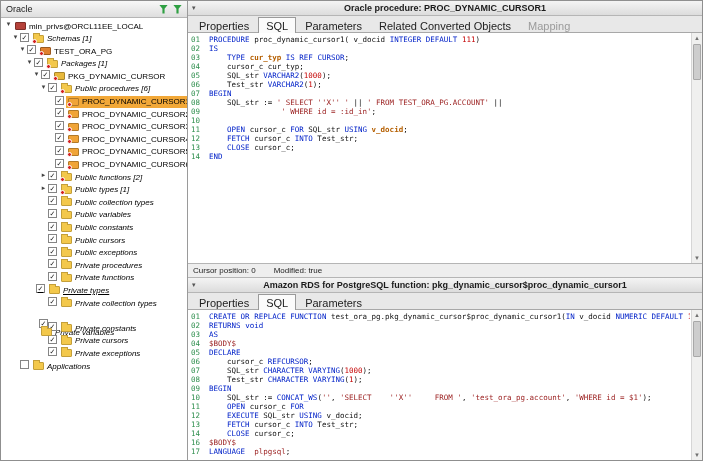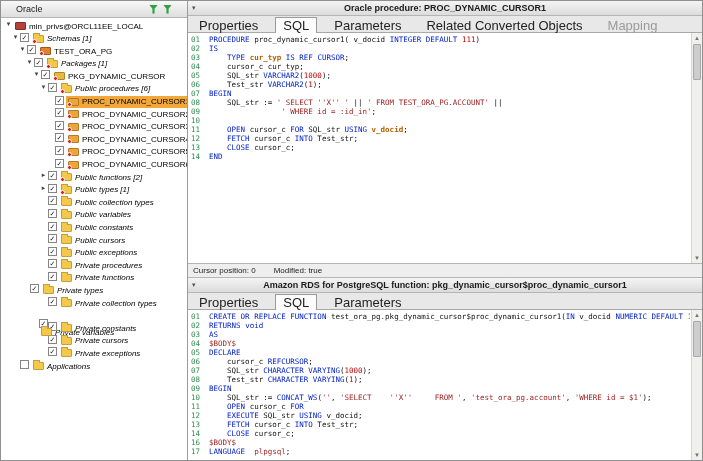--- a/index.html
+++ b/index.html
@@ -2,21 +2,21 @@
 <html style="--keyword: #0021c8; --string: #9c2222; --number: #c40000; --line-number: #2f8f4e; --occurrence: #b55f00; --selected-item-bg: #f2a838; --icon-green: #2fa043;"><head>
 <meta charset="utf-8">
 <style>
   html,body{margin:0;padding:0;}
   body{width:703px;height:461px;overflow:hidden;background:#fff;color:#000;
        font-family:"Liberation Sans",sans-serif;font-size:9px;}
   .app{display:flex;width:703px;height:461px;border:1px solid #8f8f8f;box-sizing:border-box;}
 
   
   .left{flex:0 0 187px;width:187px;display:flex;flex-direction:column;border-right:1px solid #9a9a9a;box-sizing:border-box;background:#fff;}
-  .lp-header{flex:0 0 17px;height:17px;background:linear-gradient(#f8f8f8,#dedede);border-bottom:1px solid #b5b5b5;display:flex;align-items:center;padding:0 15px;box-sizing:border-box;}
+  .lp-header{flex:0 0 17px;height:17px;background:linear-gradient(#f8f8f8,#dedede);border-bottom:1px solid #b5b5b5;display:flex;align-items:center;padding:0 5px;box-sizing:border-box;}
   .lp-title{font-size:9px;color:#222;}
   .lp-icons{margin-left:auto;display:flex;gap:5px;align-items:center;}
   .funnel{width:9px;height:9px;display:inline-block;background:var(--icon-green);
           clip-path:polygon(0 0,100% 0,62% 46%,62% 100%,38% 100%,38% 46%);}
   .tree{flex:1;overflow:hidden;padding-top:2px;font-size:8px;}
   .tree-row{height:12.6px;display:flex;white-space:nowrap;}
   .tw{flex:0 0 9px;width:9px;font-size:7px;color:#444;text-align:center;}
   .cb{flex:0 0 9px;width:9px;height:9px;border:1px solid #858585;background:#fff;box-sizing:border-box;
       font-size:7px;line-height:7px;text-align:center;color:#222;margin-right:2px;}
   .selreg{display:flex;align-items:center;height:12px;padding:0 2px;}
@@ -35,21 +35,21 @@
   
   .right{flex:1;display:flex;flex-direction:column;min-width:0;}
   .panel{display:flex;flex-direction:column;min-width:0;}
   .panel-top{flex:0 0 276px;}
   .panel-bottom{flex:1;}
   .panel-bottom .rp-titlebar{border-top:1px solid #b5b5b5;}
   .rp-titlebar{flex:0 0 14px;height:14px;background:linear-gradient(#f4f4f4,#dcdcdc);border-bottom:1px solid #b5b5b5;display:flex;align-items:center;position:relative;}
   .rp-collapse{position:absolute;left:4px;font-size:7px;color:#555;}
   .rp-title{flex:1;text-align:center;font-weight:bold;font-size:9px;color:#1a1a1a;}
   .tabbar{flex:0 0 17px;height:17px;background:#e8e8e8;border-bottom:1px solid #a8a8a8;display:flex;align-items:flex-end;padding-left:3px;box-sizing:border-box;}
-  .tab{height:14px;box-sizing:border-box;padding:0 7px;display:flex;align-items:center;font-size:13px;color:#222;border:1px solid transparent;border-bottom:none;margin-right:9px;text-align:center;}
+  .tab{height:14px;box-sizing:border-box;padding:0 7px;display:flex;align-items:center;font-size:11px;color:#222;border:1px solid transparent;border-bottom:none;margin-right:1px;text-align:center;}
   .tab.active{background:#fbfbfb;border-color:#9a9a9a;height:16px;position:relative;top:1px;}
   .tab.disabled{color:#9b9b9b;}
   .editor{flex:1;position:relative;background:#fff;overflow:hidden;}
   .code{position:absolute;top:2px;left:3px;right:12px;bottom:0;font-family:"DejaVu Sans Mono",monospace;font-size:7.5px;line-height:9px;overflow:hidden;}
   .code-line{display:flex;height:9px;}
   .ln{flex:0 0 12px;width:12px;color:var(--line-number);margin-right:6px;white-space:pre;}
   .lc{white-space:pre;color:#111;}
   .tk-pl{color:#111;}
   .tk-kw{color:var(--keyword);}
   .tk-str{color:var(--string);}
@@ -235,21 +235,21 @@
           </span>
         </div>
         <div class="tree-row" style="padding-left: 38px;">
           <span class="tw"></span>
           <span class="cb">✓</span>
           <span class="selreg">
             <span class="ti ti-folder"></span>
             <span class="tl it">Private functions</span>
           </span>
         </div>
-        <div class="tree-row" style="padding-left: 20px;">
+        <div class="tree-row" style="padding-left: 26px; text-decoration: underline;">
           <span class="tw"></span>
           <span class="cb">✓</span>
           <span class="selreg">
             <span class="ti ti-folder"></span>
             <span class="tl it">Private types</span>
           </span>
         </div>
         <div class="tree-row" style="padding-left: 38px;">
           <span class="tw"></span>
           <span class="cb">✓</span>

